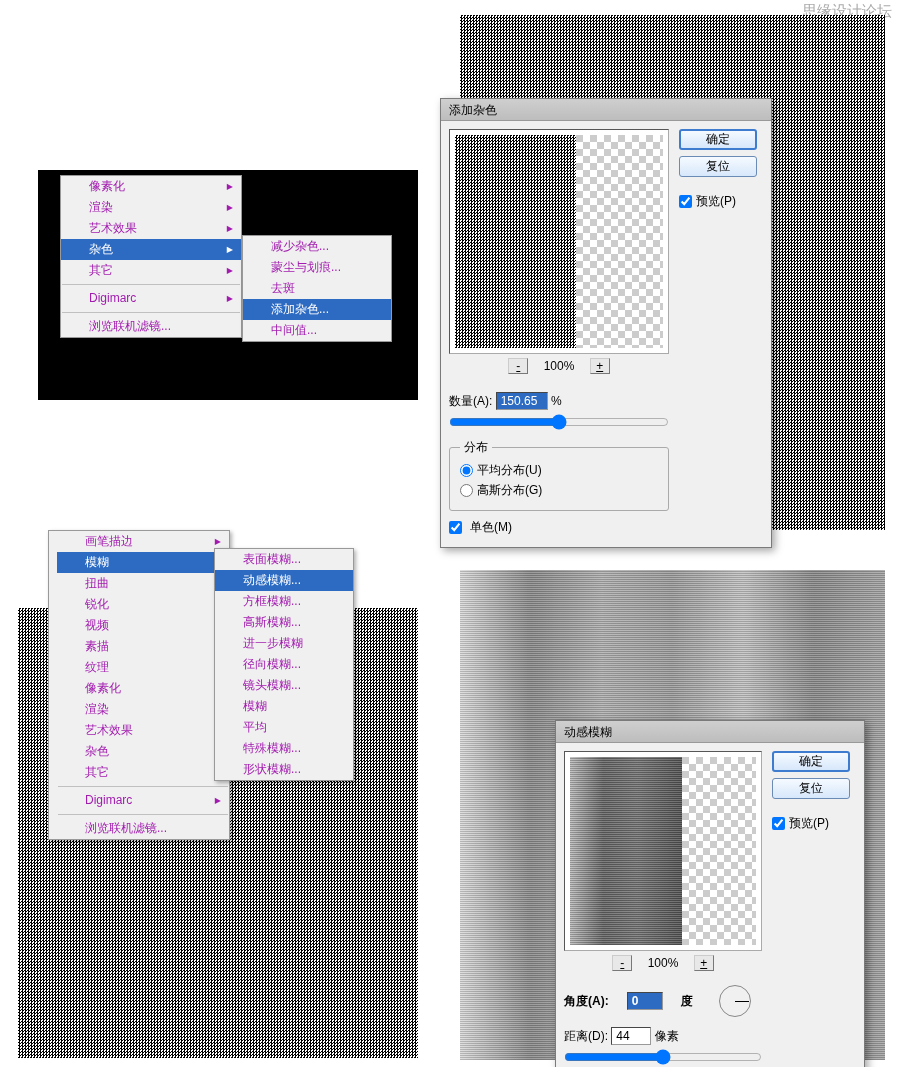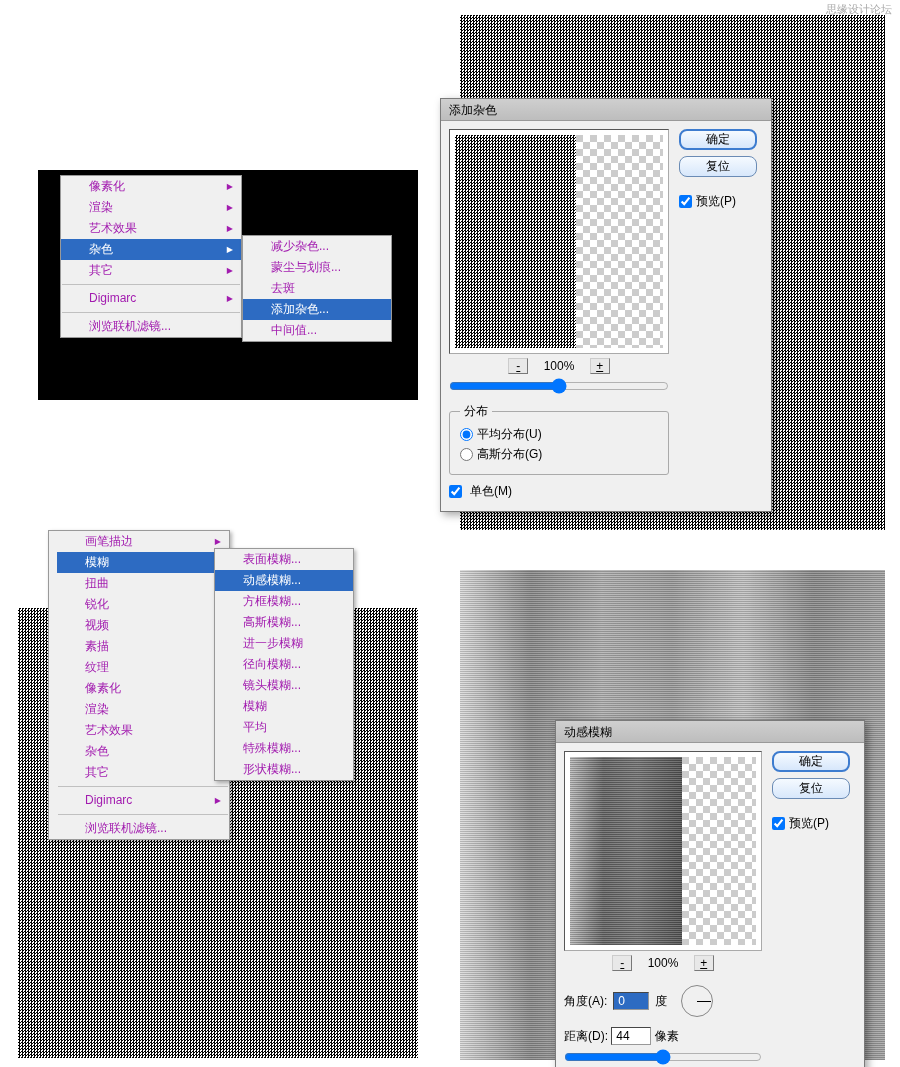--- a/index.html
+++ b/index.html
@@ -14,31 +14,31 @@
 .menu-item { height:21px; line-height:21px; padding:0 20px 0 28px; white-space:nowrap; position:relative; color:#a21caf; cursor:default; }
 .menu-item.sel { background:#2d6bc2; color:#fff; }
 .menu-item.sub::after { content:"▶"; position:absolute; right:8px; font-size:8px; }
 .menu-sep { height:1px; background:#c0c0c0; margin:3px 1px; }
 
 
 .dialog { position:absolute; background:#f0f0f0; border:1px solid #7a7a7a; box-shadow:3px 3px 8px rgba(0,0,0,.35); }
 .dlg-title { height:22px; line-height:22px; padding-left:8px; background:linear-gradient(#cfcfcf,#bdbdbd); font-size:12px; border-bottom:1px solid #999; }
 .dlg-body { padding:8px; }
 .preview-box { border:1px inset #aaa; background:#fff; padding:5px; display:flex; }
-.btn { width:78px; height:21px; border:1px solid #6a8bb5; border-radius:8px; background:linear-gradient(#f5faff,#d7e7fb); text-align:center; line-height:19px; margin-bottom:6px; cursor:pointer; }
+.btn { width:78px; height:21px; border:1px solid #6a8bb5; border-radius:3px; background:linear-gradient(#f5faff,#d7e7fb); text-align:center; line-height:19px; margin-bottom:6px; cursor:pointer; }
 .btn.primary { border:2px solid #3d7ccf; line-height:17px; }
 .field { border:1px inset #999; background:#fff; padding:1px 4px; height:18px; }
 .field.sel { background:#2d6bc2; color:#fff; }
 fieldset { border:1px solid #aaa; border-radius:3px; padding:6px 10px 8px; margin-top:6px; }
 legend { padding:0 4px; }
 label { display:inline-flex; gap:4px; margin-right:10px; }
 .zoom-ctrl { text-align:center; margin-top:4px; }
 .zoom-btn { display:inline-block; width:20px; text-align:center; border:1px outset #ccc; background:#e8e8e8; text-decoration:underline; cursor:pointer; }
 .slider { width:100%; }
-.watermark { position:absolute; top:2px; right:8px; color:#aaa; font-size:11px; }
+.watermark { position:absolute; top:2px; right:8px; color:#aaa; font-size:15px; }
 </style>
 </head>
 <body>
 
 <div class="watermark">思缘设计论坛</div>
 
 <div style="position:absolute;left:38px;top:170px;width:380px;height:230px;background:#000;"></div>
 
 <div class="menu" style="left:60px;top:175px;width:182px;">
   <div class="menu-item sub">像素化</div>
@@ -67,20 +67,25 @@
   <div class="dlg-body" style="display:flex;gap:10px;">
     <div style="flex:1;">
       <div class="preview-box" style="height:225px;">
         <div class="noise" style="width:58%;height:100%;"></div>
         <div class="transparency" style="width:42%;height:100%;"></div>
       </div>
       <div class="zoom-ctrl">
         <span class="zoom-btn">-</span>
         <span style="margin:0 12px;">100%</span>
         <span class="zoom-btn">+</span>
+      </div>
+      <div style="margin-top:18px;">
+        <span>数量(A):</span>
+        <span class="field sel" style="display:inline-block;width:52px;">150.65</span>
+        <span>%</span>
       </div>
       <input type="range" class="slider" style="margin-top: 4px;" value="50">
       <fieldset>
         <legend>分布</legend>
         <label>
             <input type="radio" checked="" style="">
             <span>平均分布(U)</span>
           </label><br>
         <label>
             <input type="radio" style="">
@@ -148,21 +153,21 @@
         <div style="width:60%;height:100%;background:linear-gradient(90deg,#bbb,#666 30%,#777 60%,#555);position:relative;">
           <div style="position:absolute;inset:0;background:repeating-linear-gradient(0deg,rgba(0,0,0,.2) 0 1px,rgba(255,255,255,.15) 1px 2px);"></div>
         </div>
         <div class="transparency" style="width:40%;height:100%;"></div>
       </div>
       <div class="zoom-ctrl">
         <span class="zoom-btn">-</span>
         <span style="margin:0 12px;">100%</span>
         <span class="zoom-btn">+</span>
       </div>
-      <div style="margin-top:14px;display:flex;align-items:center;gap:6px;">
+      <div style="margin-top:14px;display:flex;align-items:center;gap:18px;font-weight:bold;">
         <span>角度(A):</span>
         <span class="field sel" style="display:inline-block;width:36px;">0</span>
         <span>度</span>
         <span style="width:32px;height:32px;border:1px solid #888;border-radius:50%;display:inline-block;position:relative;margin-left:8px;">
           <span style="position:absolute;left:50%;top:50%;width:14px;height:1px;background:#000;transform-origin:left;"></span>
         </span>
       </div>
       <div style="margin-top:10px;">
         <span>距离(D):</span>
         <span class="field" style="display:inline-block;width:40px;">44</span>

